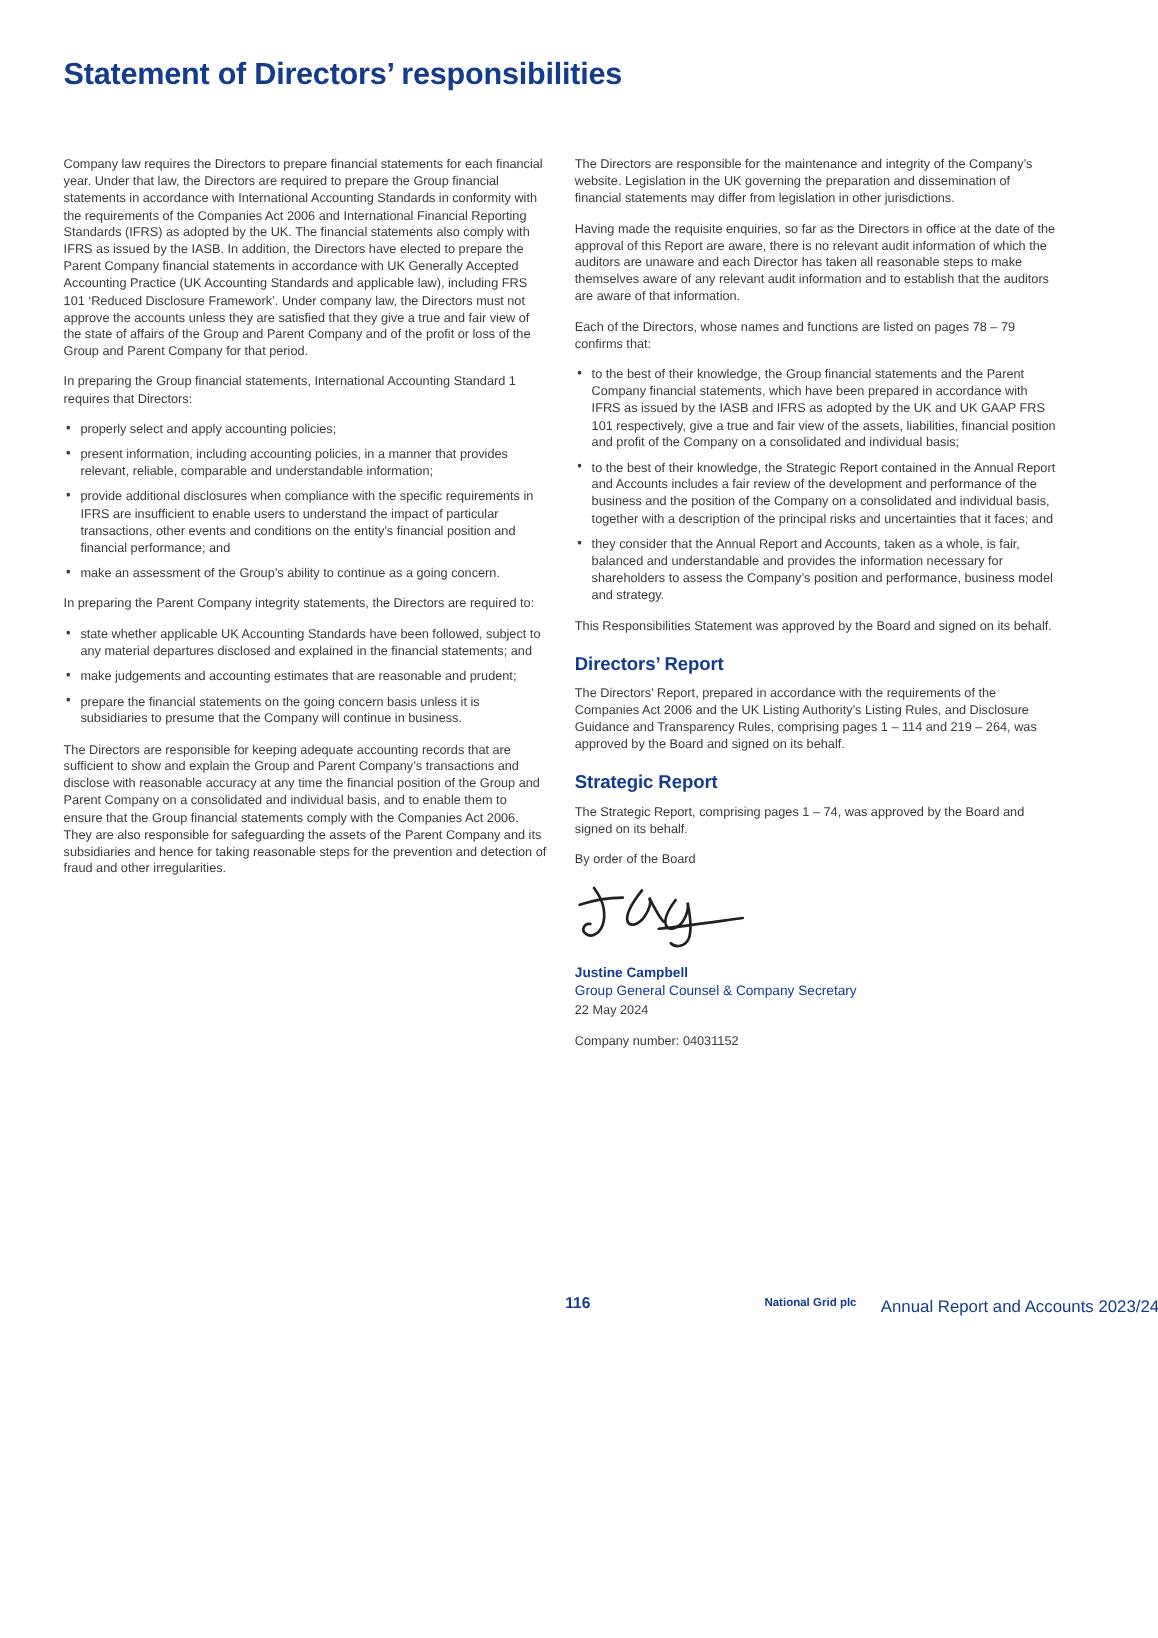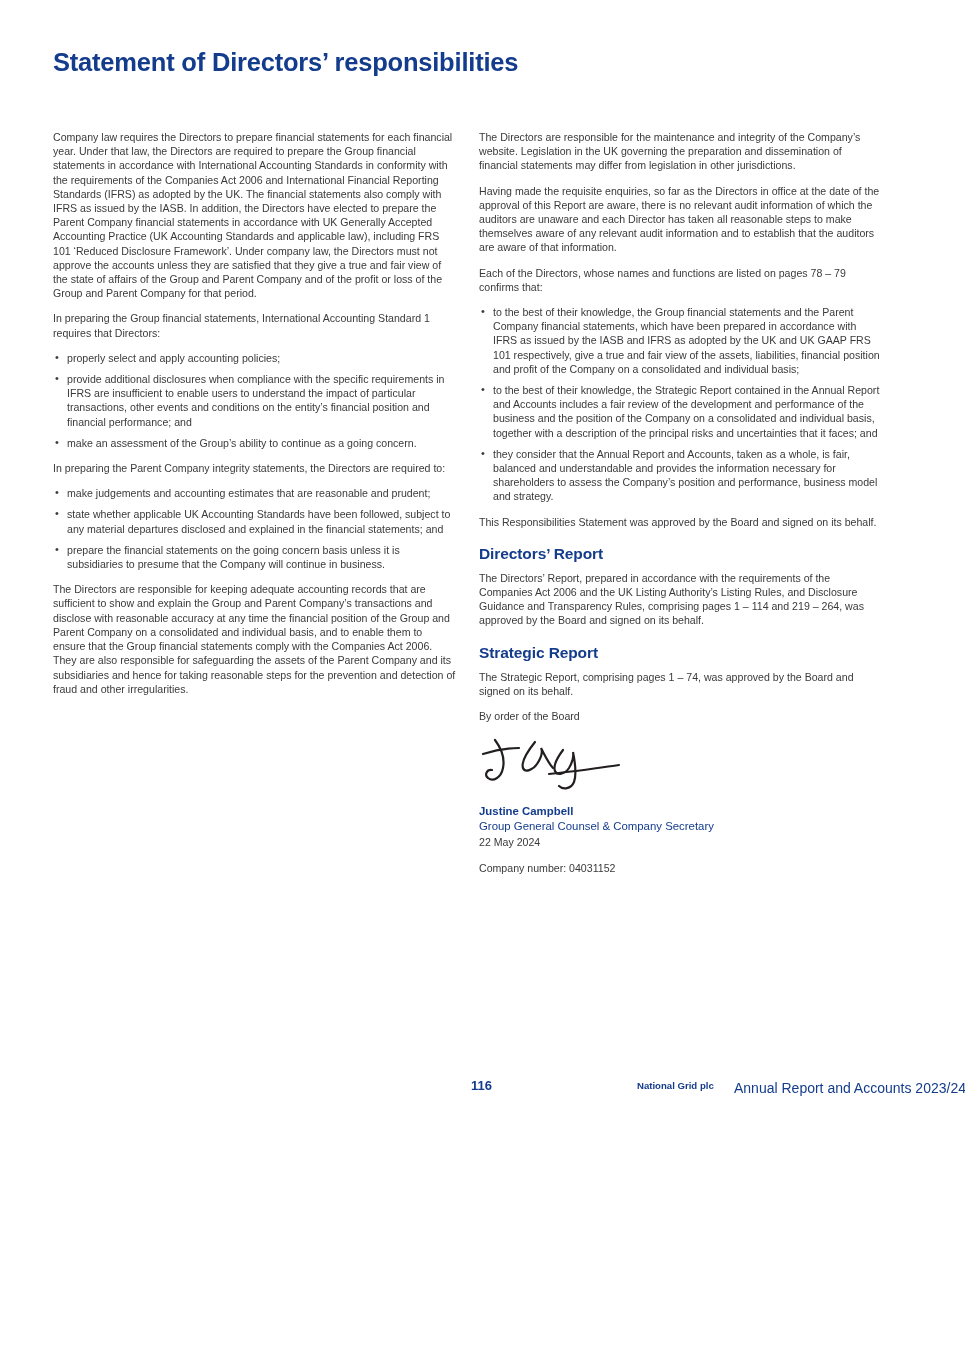--- a/index.html
+++ b/index.html
@@ -153,27 +153,28 @@
 
   <div class="page-title">Statement of Directors’ responsibilities</div>
 
   <div class="columns">
 
     <div class="col col-left">
       <p class="body">Company law requires the Directors to prepare financial statements for each financial year. Under that law, the Directors are required to prepare the Group financial statements in accordance with International Accounting Standards in conformity with the requirements of the Companies Act 2006 and International Financial Reporting Standards (IFRS) as adopted by the UK. The financial statements also comply with IFRS as issued by the IASB. In addition, the Directors have elected to prepare the Parent Company financial statements in accordance with UK Generally Accepted Accounting Practice (UK Accounting Standards and applicable law), including FRS 101 ‘Reduced Disclosure Framework’. Under company law, the Directors must not approve the accounts unless they are satisfied that they give a true and fair view of the state of affairs of the Group and Parent Company and of the profit or loss of the Group and Parent Company for that period.</p>
       <p class="body">In preparing the Group financial statements, International Accounting Standard 1 requires that Directors:</p>
       <ul class="bullets">
         <li>properly select and apply accounting policies;</li>
+        <li>present information, including accounting policies, in a manner that provides relevant, reliable, comparable and understandable information;</li>
         <li>provide additional disclosures when compliance with the specific requirements in IFRS are insufficient to enable users to understand the impact of particular transactions, other events and conditions on the entity’s financial position and financial performance; and</li>
         <li>make an assessment of the Group’s ability to continue as a going concern.</li>
       </ul>
       <p class="body">In preparing the Parent Company integrity statements, the Directors are required to:</p>
       <ul class="bullets">
+        <li>state whether applicable UK Accounting Standards have been followed, subject to any material departures disclosed and explained in the financial statements; and</li>
         <li>make judgements and accounting estimates that are reasonable and prudent;</li>
-        <li>state whether applicable UK Accounting Standards have been followed, subject to any material departures disclosed and explained in the financial statements; and</li>
         <li>prepare the financial statements on the going concern basis unless it is subsidiaries to presume that the Company will continue in business.</li>
       </ul>
       <p class="body">The Directors are responsible for keeping adequate accounting records that are sufficient to show and explain the Group and Parent Company’s transactions and disclose with reasonable accuracy at any time the financial position of the Group and Parent Company on a consolidated and individual basis, and to enable them to ensure that the Group financial statements comply with the Companies Act 2006. They are also responsible for safeguarding the assets of the Parent Company and its subsidiaries and hence for taking reasonable steps for the prevention and detection of fraud and other irregularities.</p>
     </div>
 
     <div class="col col-right">
       <p class="body">The Directors are responsible for the maintenance and integrity of the Company’s website. Legislation in the UK governing the preparation and dissemination of financial statements may differ from legislation in other jurisdictions.</p>
       <p class="body">Having made the requisite enquiries, so far as the Directors in office at the date of the approval of this Report are aware, there is no relevant audit information of which the auditors are unaware and each Director has taken all reasonable steps to make themselves aware of any relevant audit information and to establish that the auditors are aware of that information.</p>
       <p class="body">Each of the Directors, whose names and functions are listed on pages 78 – 79 confirms that:</p>
       <ul class="bullets">

